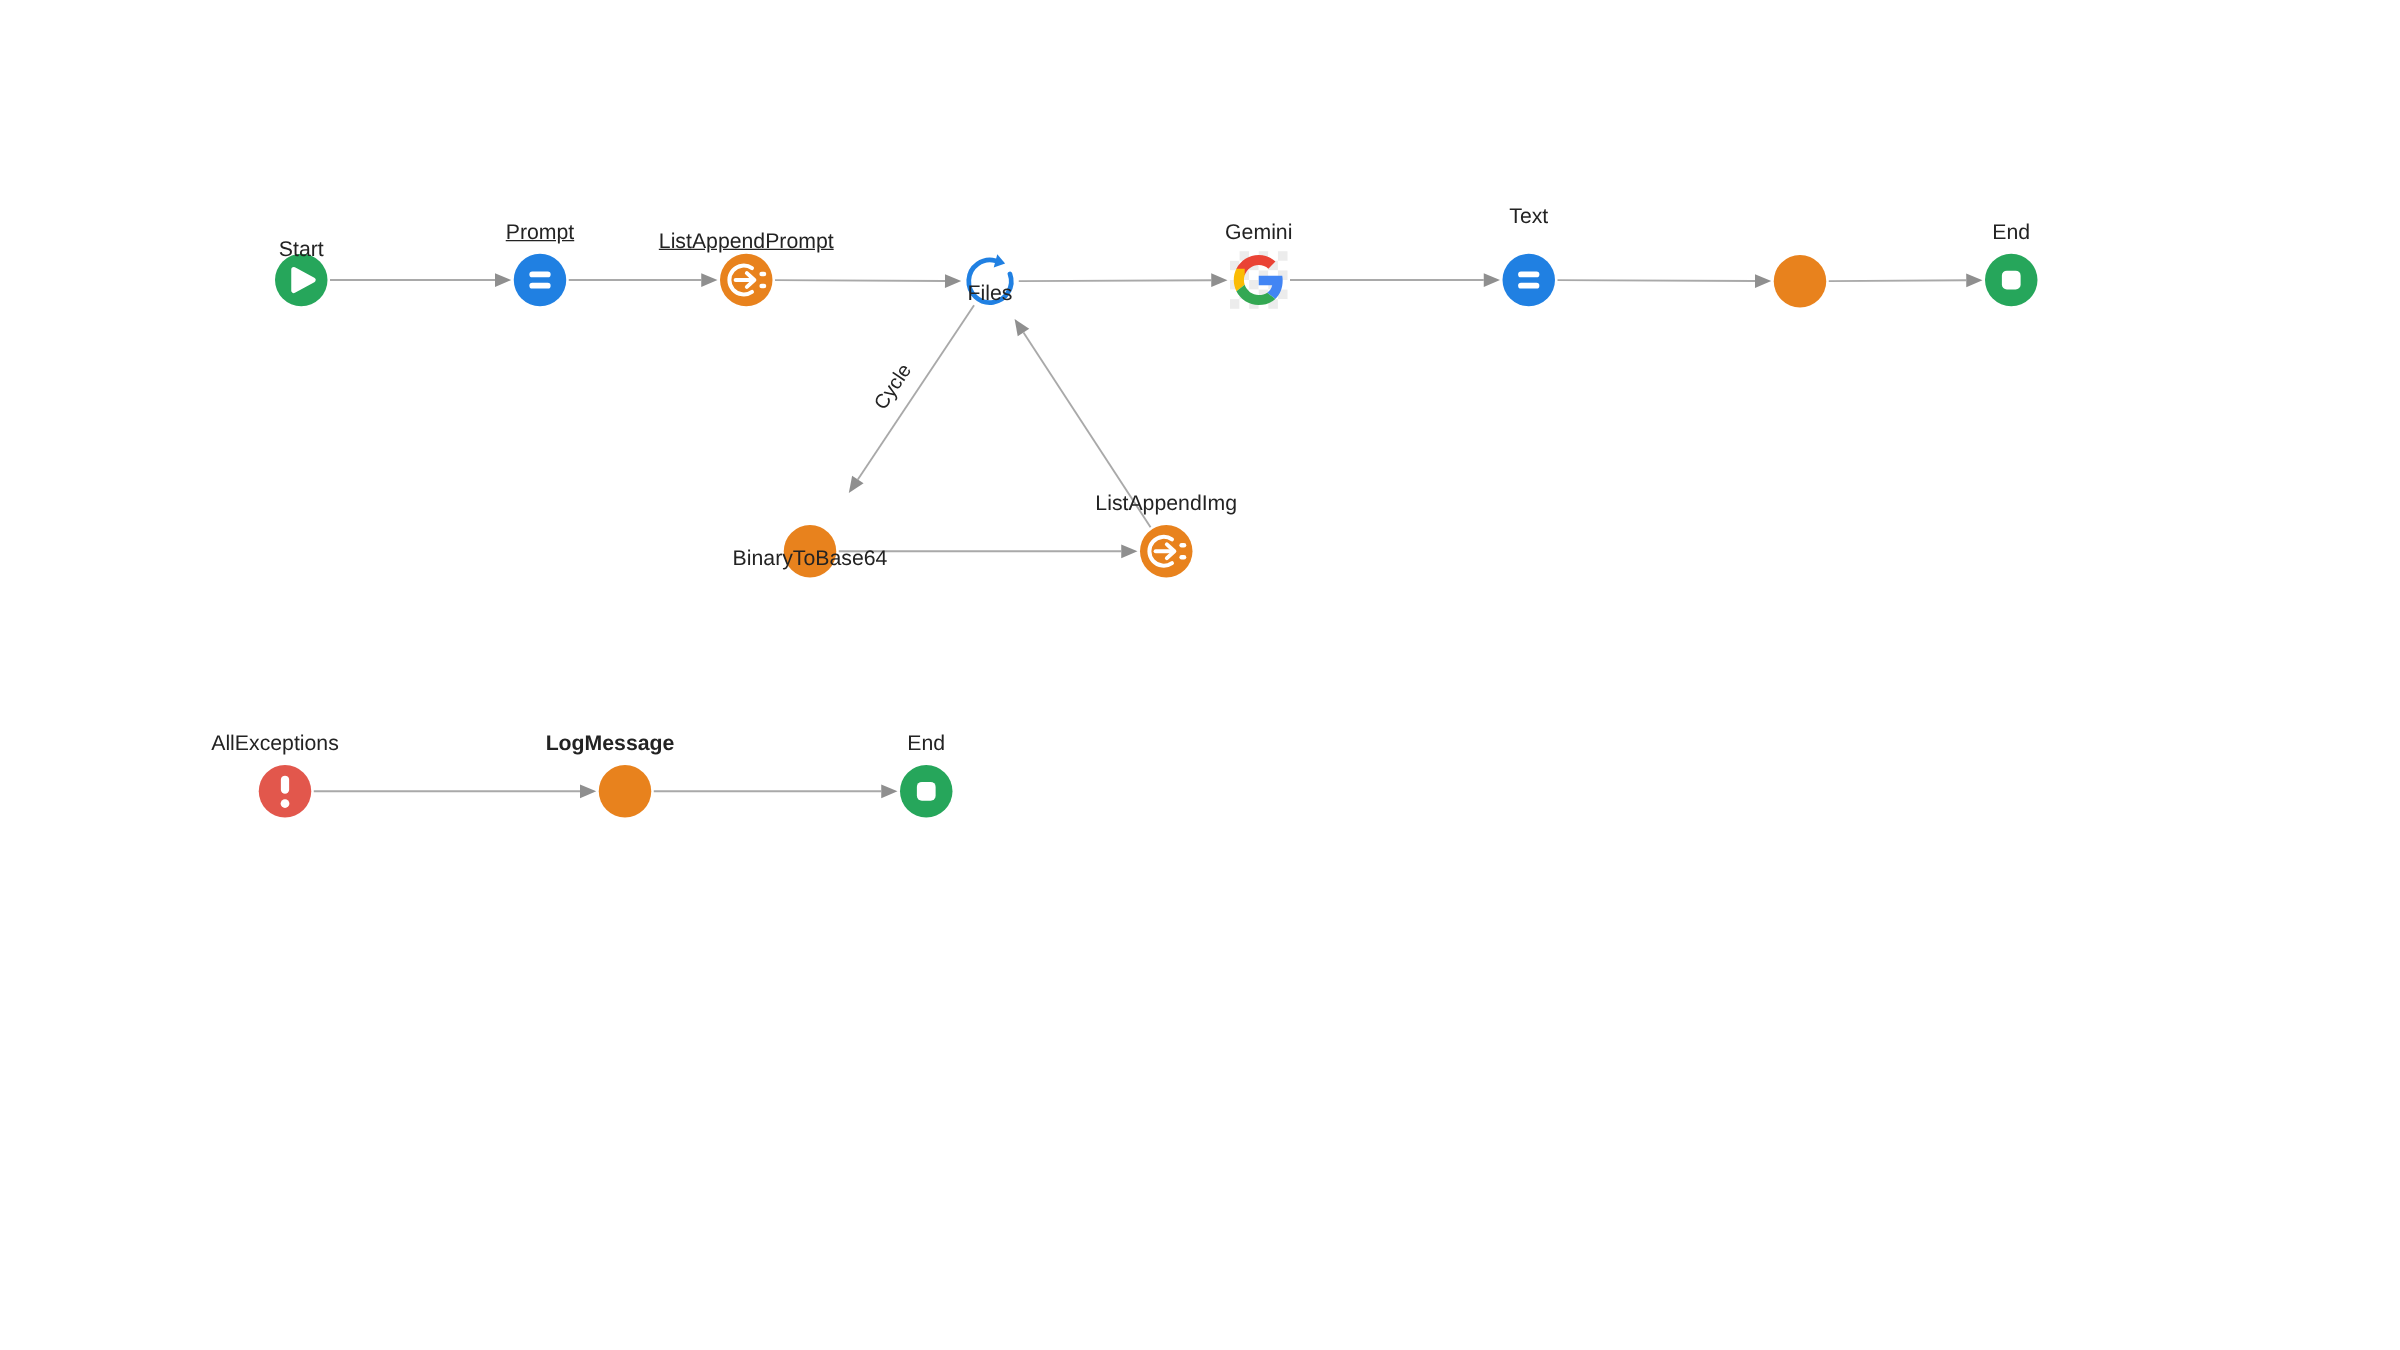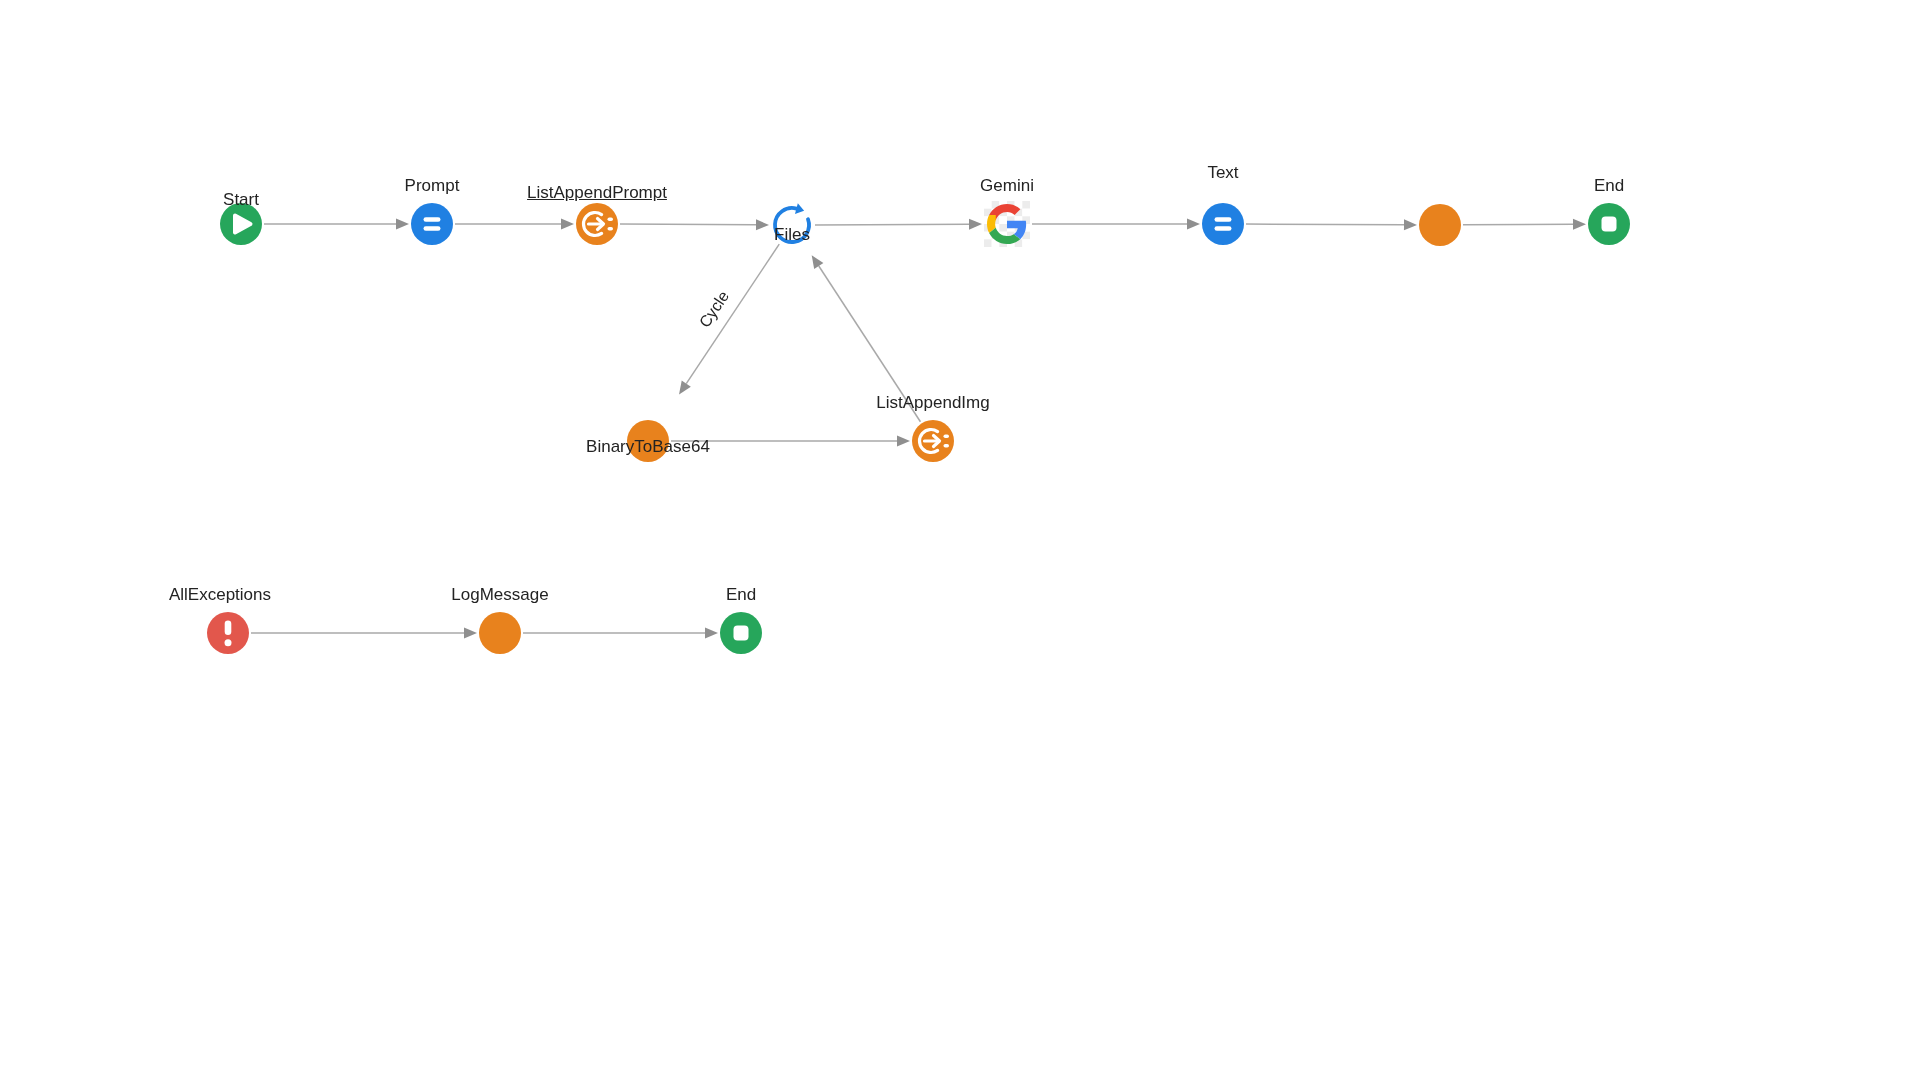--- a/index.html
+++ b/index.html
@@ -76,21 +76,21 @@
     <div class="node-label" style="left: 81px; top: 189px;">
       <div>Start</div>
     </div>
     <div class="node-icon" style="left: 408px; top: 200px;">
       <svg width="48" height="48" viewBox="-24 -24 48 48">
         <circle r="21" fill="#2080E2"></circle>
         <rect x="-8.5" y="-6.8" width="17" height="4.6" rx="2.3" fill="#ffffff"></rect>
         <rect x="-8.5" y="2.2" width="17" height="4.6" rx="2.3" fill="#ffffff"></rect>
       </svg>
     </div>
-    <div class="node-label" style="left: 272px; top: 175px;">
+    <div class="node-label" style="left: 272px; top: 175px; text-decoration: underline;">
       <div>Prompt</div>
     </div>
     <div class="node-icon" style="left: 573px; top: 200px;">
       <svg width="48" height="48" viewBox="-24 -24 48 48">
         <circle r="21" fill="#E8821D"></circle>
         <path d="M 4.6 9.42 A 11.5 11.5 0 1 1 4.6 -9.42" fill="none" stroke="#ffffff" stroke-width="3.2" stroke-linecap="round"></path>
         <line x1="-8.5" y1="0" x2="5" y2="0" stroke="#ffffff" stroke-width="3.2" stroke-linecap="round"></line>
         <path d="M 0.5 -5.5 L 6.5 0 L 0.5 5.5" fill="none" stroke="#ffffff" stroke-width="3.2" stroke-linecap="round" stroke-linejoin="round"></path>
         <rect x="10.5" y="-6.6" width="5.5" height="3.6" rx="1.8" fill="#ffffff"></rect>
         <rect x="10.5" y="3" width="5.5" height="3.6" rx="1.8" fill="#ffffff"></rect>
@@ -210,21 +210,21 @@
       </svg>
     </div>
     <div class="node-label" style="left: 60px; top: 584px;">
       <div>AllExceptions</div>
     </div>
     <div class="node-icon" style="left: 476px; top: 609px;">
       <svg width="48" height="48" viewBox="-24 -24 48 48">
         <circle r="21" fill="#E8821D"></circle>
       </svg>
     </div>
-    <div class="node-label" style="left: 340px; top: 584px;">
+    <div class="node-label" style="left: 328px; top: 584px; font-weight: bold;">
       <div>LogMessage</div>
     </div>
     <div class="node-icon" style="left: 717px; top: 609px;">
       <svg width="48" height="48" viewBox="-24 -24 48 48">
         <circle r="21" fill="#26A65B"></circle>
         <rect x="-7.5" y="-7.5" width="15" height="15" rx="4" fill="#ffffff"></rect>
       </svg>
     </div>
     <div class="node-label" style="left: 581px; top: 584px;">
       <div>End</div>

